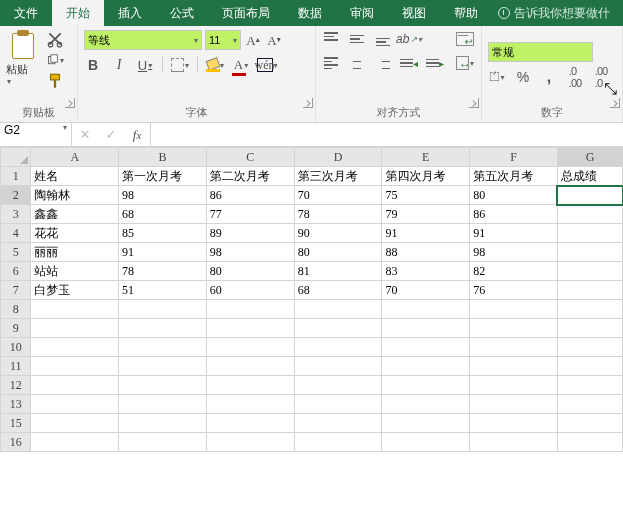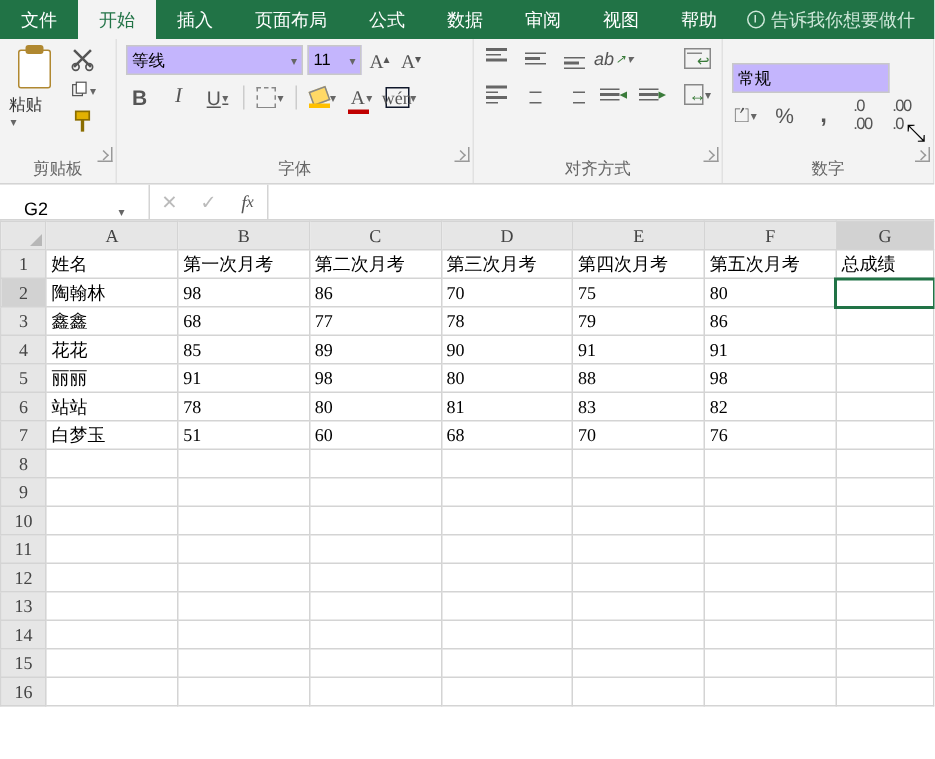--- a/index.html
+++ b/index.html
@@ -24,21 +24,21 @@
 
   .btn-icon { width: 18px; height: 18px; display: inline-flex; align-items: center; justify-content: center; color: #555; position: relative; }
   .dd { font-size: 8px; color: #666; margin-left: 1px; }
 
   .paste-large { width: 34px; }
   .paste-large .clip { width: 26px; height: 30px; margin: 0 auto 2px; position: relative; }
   .paste-large .clip .board { width: 22px; height: 26px; background: #fff; border: 1px solid #b08830; border-radius: 2px; position: absolute; left: 2px; top: 3px; }
   .paste-large .clip .top { width: 12px; height: 6px; background: #b08830; border-radius: 2px; position: absolute; left: 7px; top: 0; }
   .paste-large .lbl { font-size: 11px; color: #333; }
 
-  .font-select { height: 20px; border: 1px solid #c8c8c8; background: #c4b5fd; font-size: 11px; padding: 0 3px; display: inline-flex; align-items: center; justify-content: space-between; }
+  .font-select { height: 20px; border: 1px solid #c8c8c8; background: #bef264; font-size: 11px; padding: 0 3px; display: inline-flex; align-items: center; justify-content: space-between; }
   .font-name { width: 118px; }
   .font-size { width: 36px; }
   .fontinc, .fontdec { font-family: "Times New Roman", serif; font-size: 13px; line-height: 1; }
   .fontinc sup, .fontdec sup { font-size: 8px; }
 
   .bold { font-weight: bold; font-size: 14px; }
   .italic { font-style: italic; font-family: "Times New Roman"; font-size: 14px; }
   .underline { text-decoration: underline; font-size: 13px; }
 
   .border-icon { width: 14px; height: 14px; border: 1px solid #888; border-top-style: dashed; border-right-style: dashed; border-left-style: dashed; }
@@ -63,21 +63,21 @@
   .comma-icon:before { content: ","; font-size: 16px; font-weight: bold; }
   .inc-dec { font-size: 11px; letter-spacing: -1px; }
 
   .launcher { position: absolute; right: 2px; bottom: 14px; width: 10px; height: 10px; border: 1px solid #999; border-top: none; border-left: none; }
   .launcher:after { content: ""; position: absolute; right: 1px; bottom: 1px; width: 4px; height: 4px; border-right: 1px solid #999; border-bottom: 1px solid #999; transform: rotate(-45deg) translate(-1px,-1px);}
 
   .group { position: relative; }
 
   
   .fbar { height: 24px; border-bottom: 1px solid #d4d4d4; display: flex; align-items: stretch; background: #fff; }
-  .namebox { width: 100px; border-right: 1px solid #d4d4d4; display: flex; align-items: flex-end; padding: 0 16px; font-size: 12px; justify-content: space-between; }
+  .namebox { width: 72px; border-right: 1px solid #d4d4d4; display: flex; align-items: flex-start; padding: 0 4px; font-size: 12px; justify-content: space-between; }
   .fbar-btns { display: flex; align-items: center; border-right: 1px solid #d4d4d4; }
   .fbar-btn { width: 26px; display: flex; align-items: center; justify-content: center; color: #bbb; font-size: 13px; }
   .fbar-btn.fx { font-style: italic; color: #555; font-family: "Times New Roman"; }
   .formula-input { flex: 1; padding: 0 4px; display: flex; align-items: center; }
 
   
   .grid-wrap { position: relative; }
   table.sheet { border-collapse: collapse; table-layout: fixed; width: 100%; }
   .sheet th, .sheet td { border: 1px solid #d4d4d4; height: 19px; font-size: 12px; font-family: "SimSun","Microsoft YaHei"; }
   .sheet thead th { background: #e6e6e6; color: #444; font-weight: normal; text-align: center; position: relative; }
@@ -94,22 +94,22 @@
 
   .cursor { position: absolute; right: 6px; top: 54px; font-size: 16px; color: #000; pointer-events: none; }
 </style>
 </head>
 <body>
 
 <div class="tabbar">
   <div class="tab">文件</div>
   <div class="tab active">开始</div>
   <div class="tab">插入</div>
+  <div class="tab">公式</div>
   <div class="tab">页面布局</div>
-  <div class="tab">公式</div>
   <div class="tab">数据</div>
   <div class="tab">审阅</div>
   <div class="tab">视图</div>
   <div class="tab">帮助</div>
   <div class="tellme">
     <span class="bulb"></span>
     <span>告诉我你想要做什</span>
   </div>
 </div>
 
@@ -457,30 +457,20 @@
           <th>13</th>
           <td></td>
           <td></td>
           <td></td>
           <td></td>
           <td></td>
           <td></td>
           <td></td>
         </tr>
         <tr>
-          <th>14</th>
-          <td></td>
-          <td></td>
-          <td></td>
-          <td></td>
-          <td></td>
-          <td></td>
-          <td></td>
-        </tr>
-        <tr>
           <th>15</th>
           <td></td>
           <td></td>
           <td></td>
           <td></td>
           <td></td>
           <td></td>
           <td></td>
         </tr>
         <tr>

